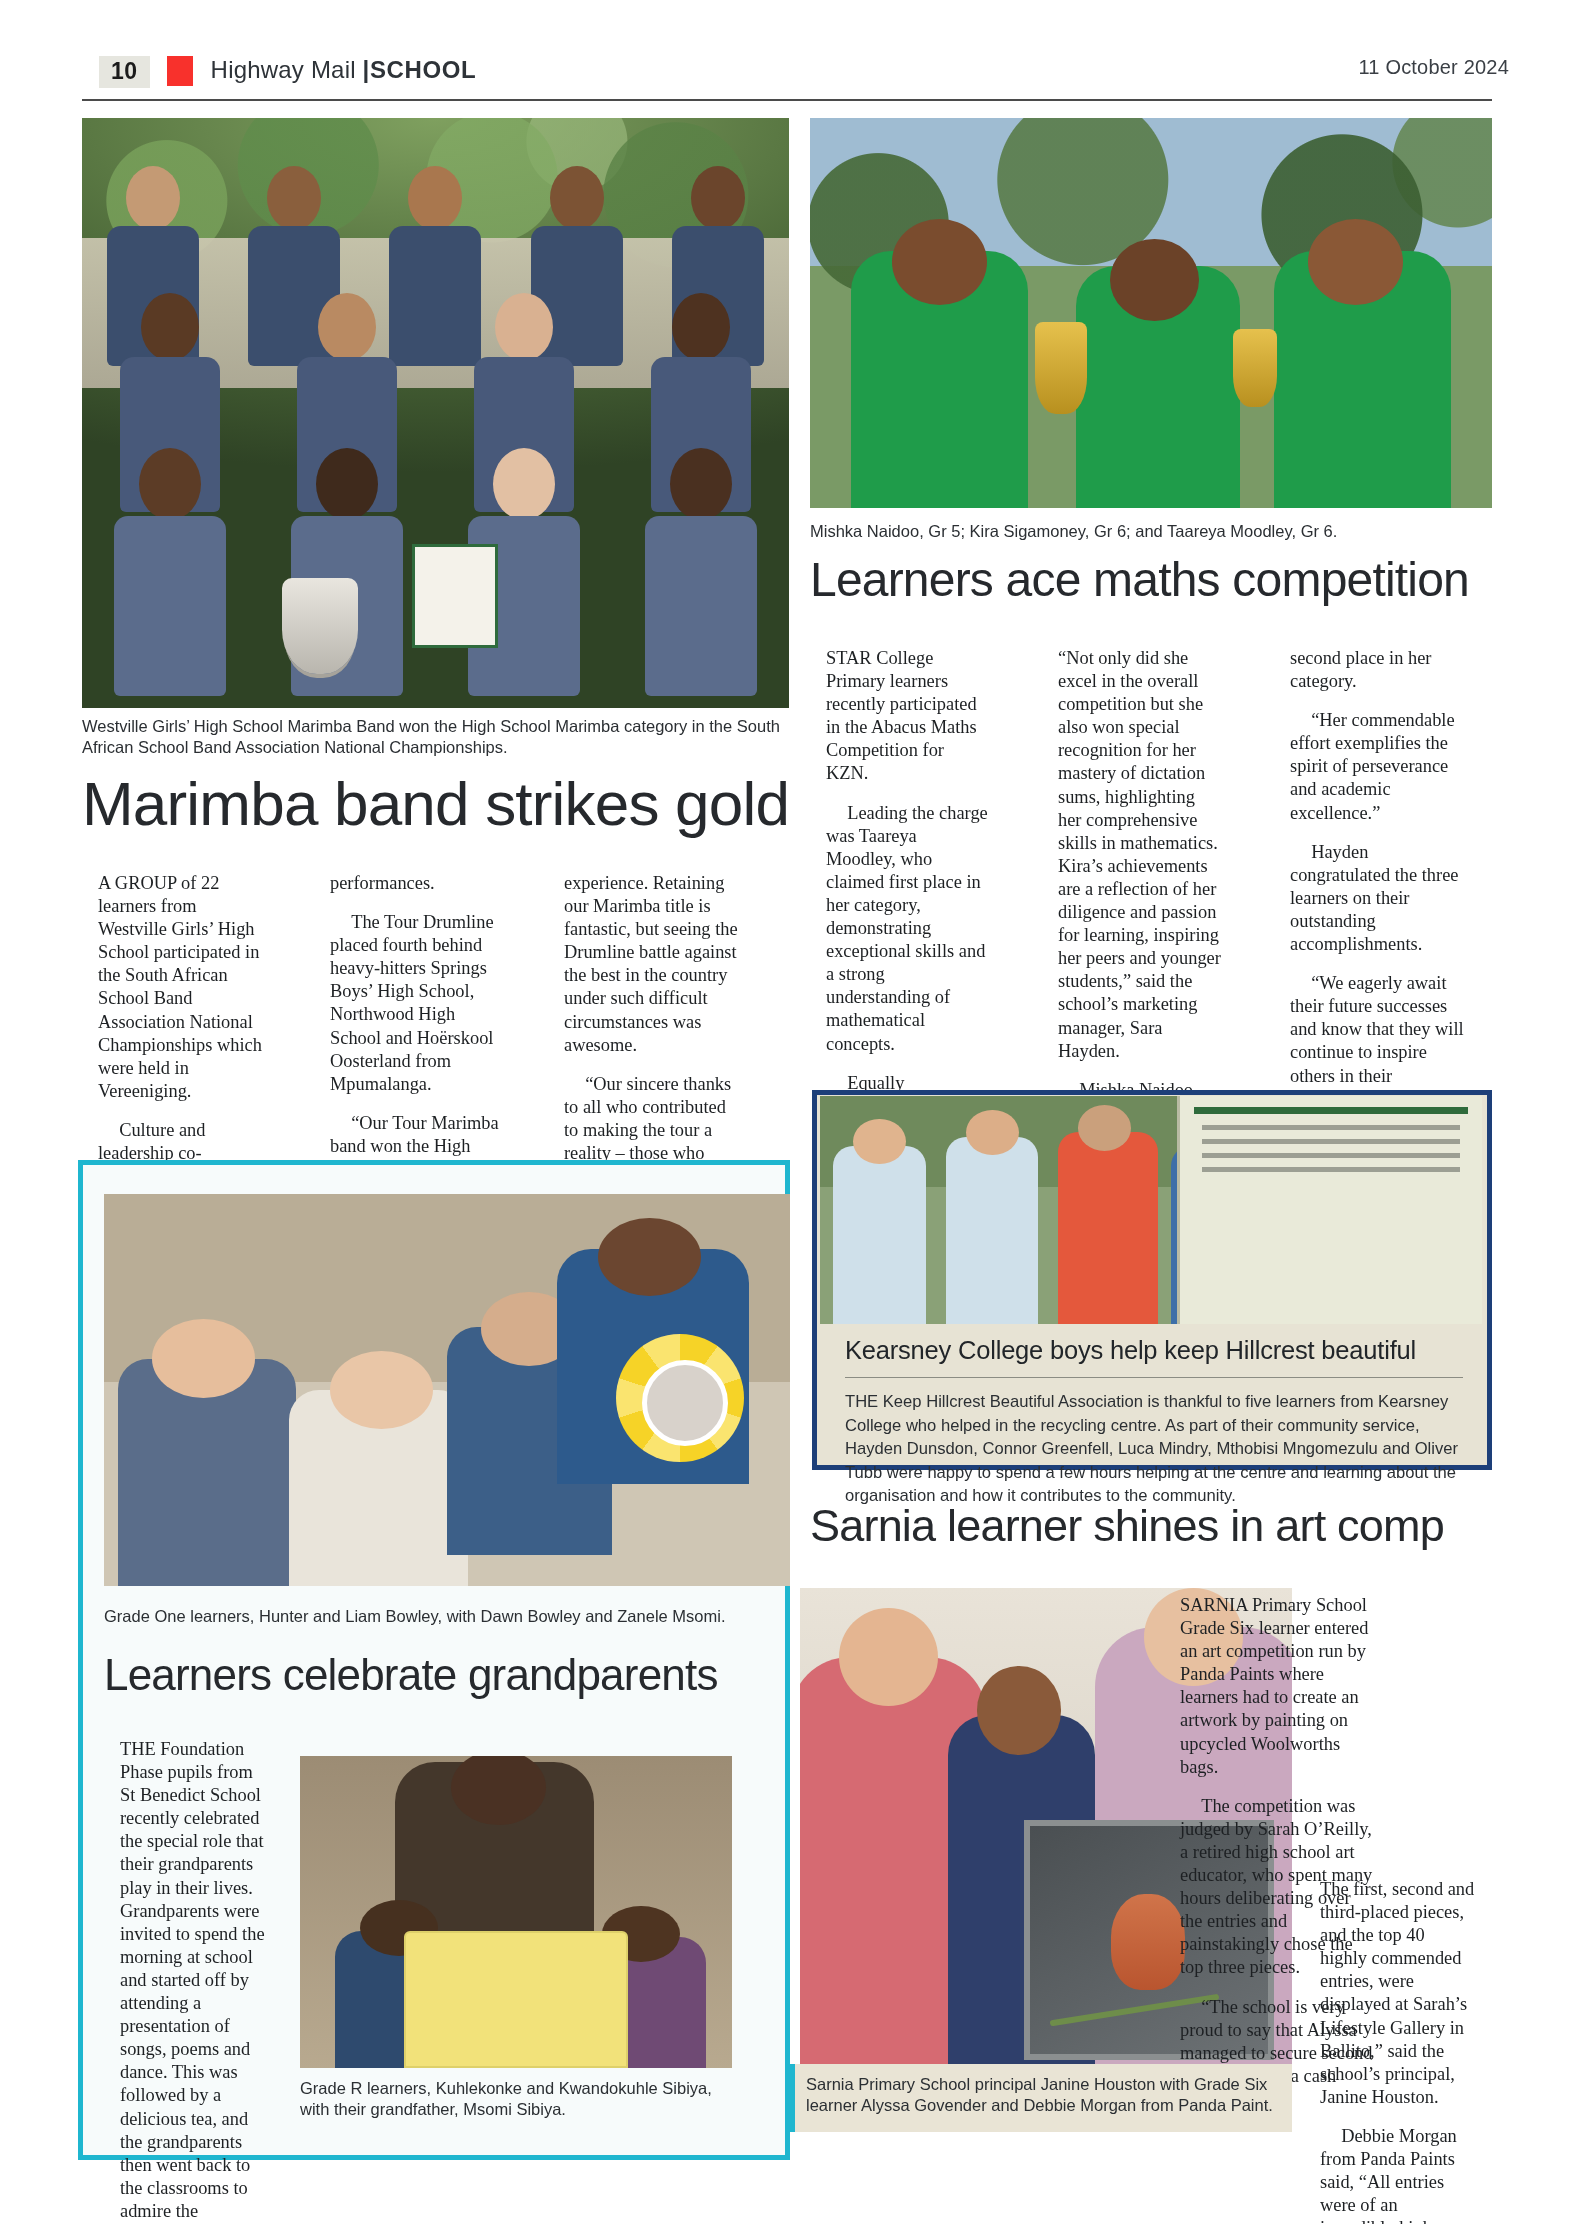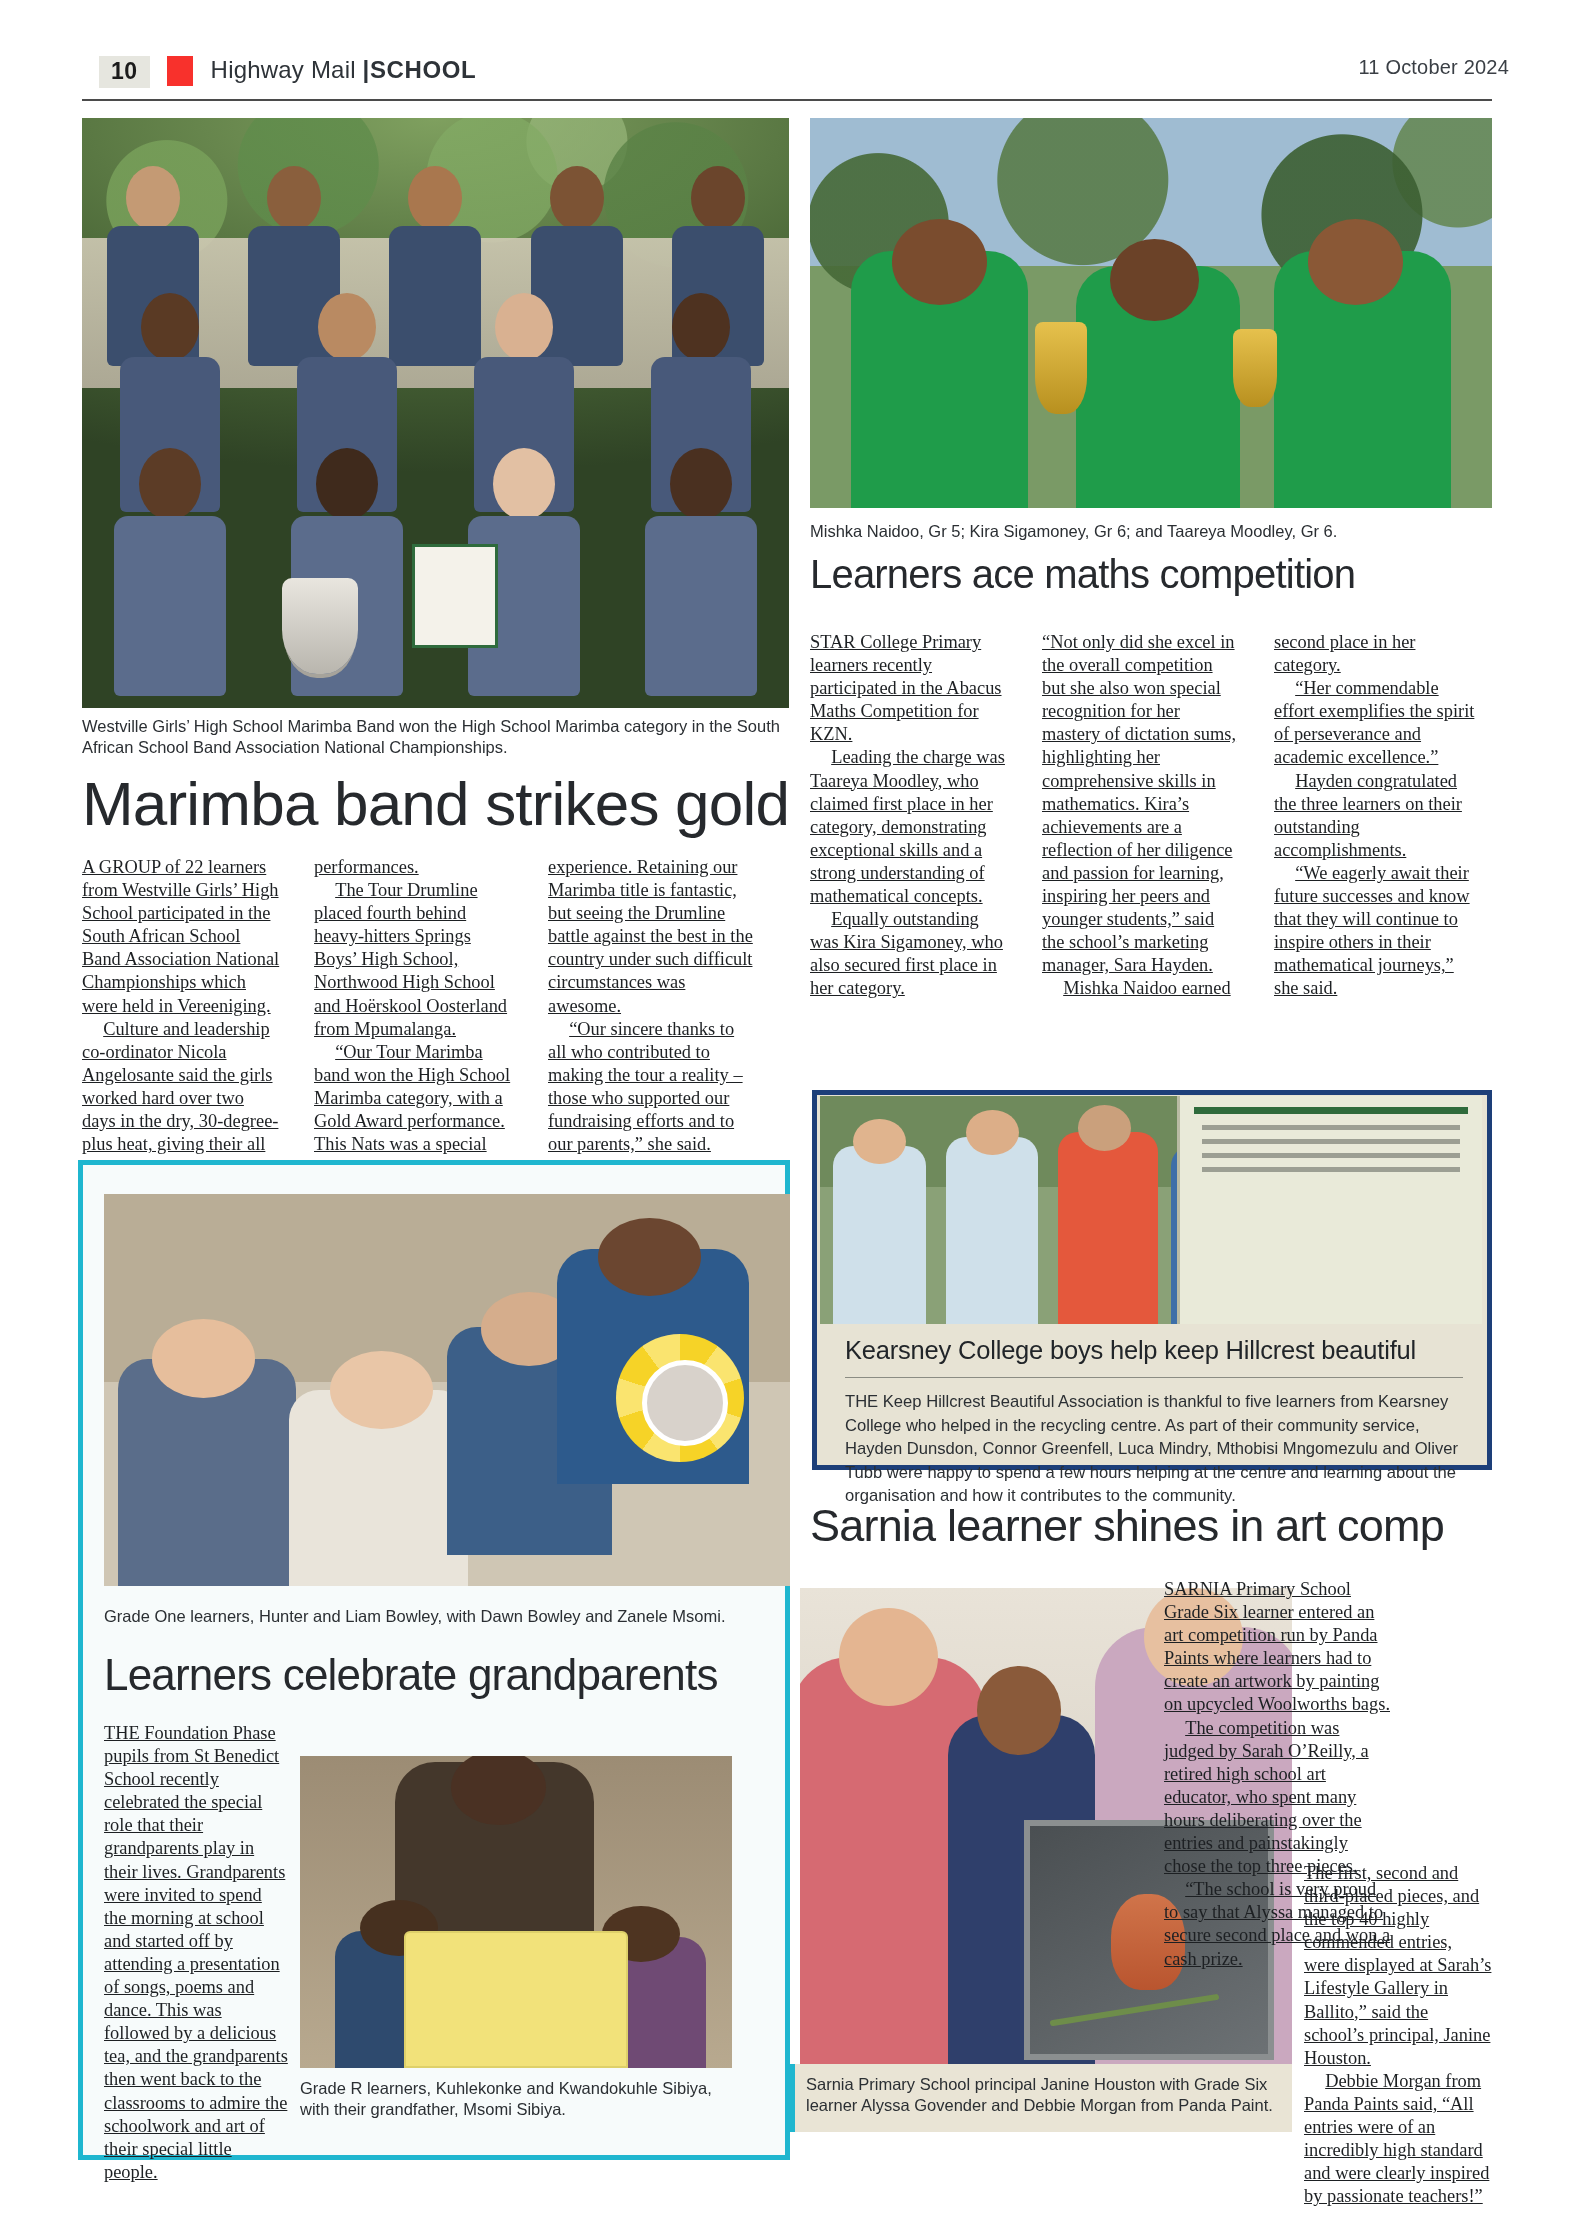--- a/index.html
+++ b/index.html
@@ -40,21 +40,21 @@
     font-size: 16.5px; line-height: 1.28; color: #2b2f33;
   }
   .headline {
     position: absolute; font-family: "Liberation Sans", sans-serif;
     font-weight: normal; color: #26292d; letter-spacing: -.8px;
   }
   .body-col {
     position: absolute; font-family: "Liberation Serif", serif;
     font-size: 18.4px; line-height: 1.255; color: #1d2023; text-align: left;
   }
-  .body-col p { margin: 0; text-decoration: underline; }
+  .body-col p { margin: 16px; }
   .body-col p + p { text-indent: 1.15em; }
 
   
   #photo-marimba {
     left: 82px; top: 118px; width: 707px; height: 590px;
     background:
       radial-gradient(ellipse 120% 60% at 50% 0%, #7fa05f 0%, #4e6b3a 55%, #2f4325 100%),
       #3c5230;
   }
   #photo-marimba .foliage {
@@ -278,21 +278,21 @@
     <div style="position:absolute;left:12%;bottom:52%;width:14%;height:22%;border-radius:50%;background:#7a4c2e;"></div>
     <div style="position:absolute;left:39%;bottom:0;width:24%;height:62%;background:#1f9c4a;border-radius:40px 40px 0 0;"></div>
     <div style="position:absolute;left:44%;bottom:48%;width:13%;height:21%;border-radius:50%;background:#6b4228;"></div>
     <div style="position:absolute;right:6%;bottom:0;width:26%;height:66%;background:#1f9c4a;border-radius:40px 40px 0 0;"></div>
     <div style="position:absolute;right:13%;bottom:52%;width:14%;height:22%;border-radius:50%;background:#8a5836;"></div>
     <div style="position:absolute;left:33%;bottom:24%;width:52px;height:92px;background:linear-gradient(#e6c14d,#b8901f);border-radius:8px 8px 40% 40%;"></div>
     <div style="position:absolute;left:62%;bottom:26%;width:44px;height:78px;background:linear-gradient(#e6c14d,#b8901f);border-radius:8px 8px 40% 40%;"></div>
   </div>
   <div class="caption" style="left:810px; top:521px; width:690px;">Mishka Naidoo, Gr 5; Kira Sigamoney, Gr 6; and Taareya Moodley, Gr 6.</div>
 
-  <div class="headline" style="left:810px; top:552px; width:700px; font-size:40px;">Learners ace maths competition</div>
+  <div class="headline" style="left:810px; top:552px; width:700px; font-size:48px;">Learners ace maths competition</div>
 
   <div class="body-col" style="left:810px; top:631px; width:196px;">
     <p>STAR College Primary learners recently participated in the Abacus Maths Competition for KZN.</p>
     <p>Leading the charge was Taareya Moodley, who claimed first place in her category, demonstrating exceptional skills and a strong understanding of mathematical concepts.</p>
     <p>Equally outstanding was Kira Sigamoney, who also secured first place in her category.</p>
   </div>
   <div class="body-col" style="left:1042px; top:631px; width:196px;">
     <p>“Not only did she excel in the overall competition but she also won special recognition for her mastery of dictation sums, highlighting her comprehensive skills in mathematics. Kira’s achievements are a reflection of her diligence and passion for learning, inspiring her peers and younger students,” said the school’s marketing manager, Sara Hayden.</p>
     <p>Mishka Naidoo earned</p>
   </div>

